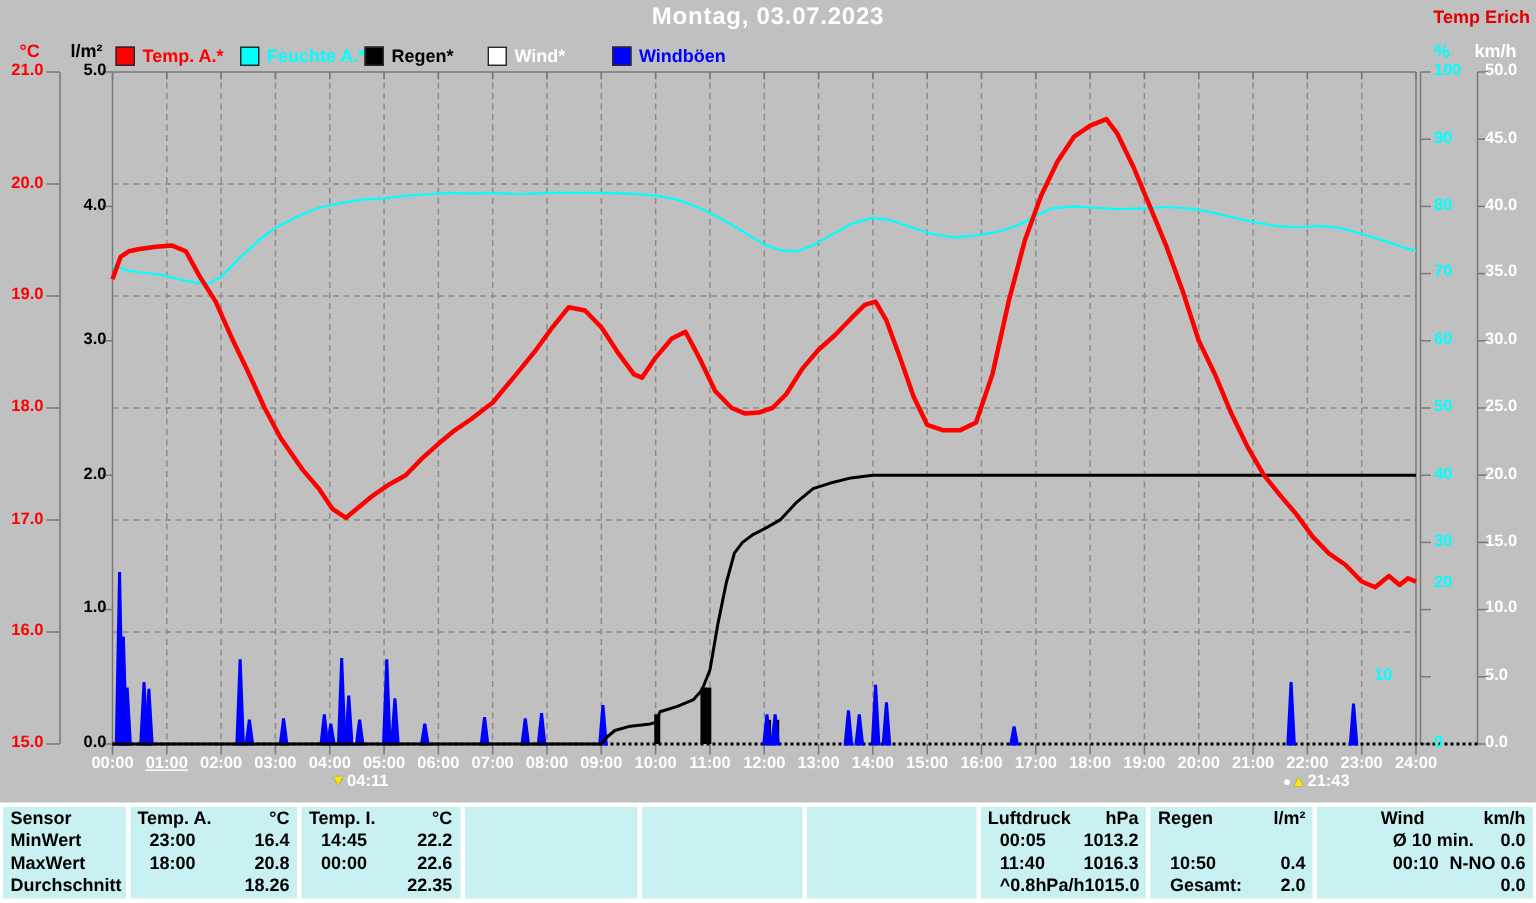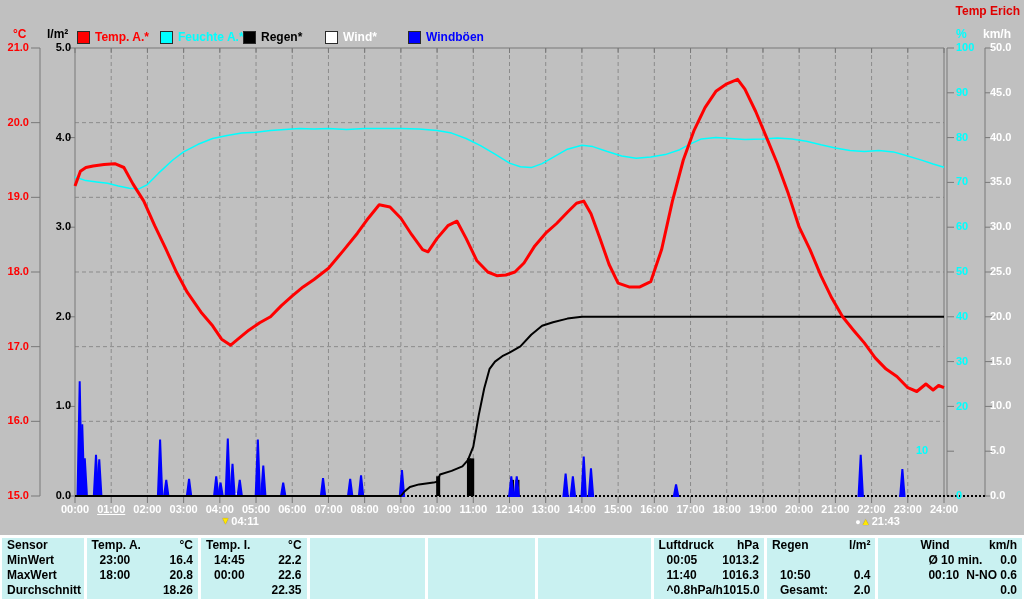--- a/index.html
+++ b/index.html
@@ -22,20 +22,21 @@
     padding:3px 2px;box-sizing:border-box;}
   .tcol{background:#c9f1f1;height:61px;font-size:12px;font-weight:bold;color:#000;overflow:hidden;}
   .tline{height:15px;line-height:15px;display:flex;justify-content:space-between;white-space:nowrap;}
   .tl{padding-left:13px;} .tr{padding-right:5px;text-align:right;} .th{padding-left:5px;}
   .rowlab{padding-left:5px;height:15px;line-height:15px;}
 </style>
 </head>
 <body>
 
 <div id="stage">
+  <div id="title" class="abs">Montag, 03.07.2023</div>
   <div id="author" class="abs">Temp Erich</div>
 
   <div class="abs ax-unit" style="top:27px;left:13px;color:#ff0000;">°C</div>
   <div class="abs ax-unit" style="top:27px;left:47px;color:#000;">l/m²</div>
   <div class="abs ax-unit" style="top:27px;left:956px;color:#00ffff;">%</div>
   <div class="abs ax-unit" style="top:27px;left:983px;color:#fff;">km/h</div>
 
   <div id="legend" class="abs">
       <div class="leg-item" style="left: 77px;">
         <span class="leg-swatch" style="background: rgb(255, 0, 0);"></span>
@@ -236,21 +237,21 @@
       <div class="tick-label" style="left: 46px; top: 399.4px; width: 25px; text-align: right; color: rgb(0, 0, 0);">1.0</div>
       <div class="tick-label" style="left: 46px; top: 489px; width: 25px; text-align: right; color: rgb(0, 0, 0);">0.0</div>
       <div class="tick-label" style="left: 956px; top: 41px; color: rgb(0, 255, 255);">100</div>
       <div class="tick-label" style="left: 956px; top: 85.8px; color: rgb(0, 255, 255);">90</div>
       <div class="tick-label" style="left: 956px; top: 130.6px; color: rgb(0, 255, 255);">80</div>
       <div class="tick-label" style="left: 956px; top: 175.4px; color: rgb(0, 255, 255);">70</div>
       <div class="tick-label" style="left: 956px; top: 220.2px; color: rgb(0, 255, 255);">60</div>
       <div class="tick-label" style="left: 956px; top: 265px; color: rgb(0, 255, 255);">50</div>
       <div class="tick-label" style="left: 956px; top: 309.8px; color: rgb(0, 255, 255);">40</div>
       <div class="tick-label" style="left: 956px; top: 354.6px; color: rgb(0, 255, 255);">30</div>
-      <div class="tick-label" style="left: 956px; top: 400px; color: rgb(0, 255, 255);">20</div>
+      <div class="tick-label" style="left: 956px; top: 382px; color: rgb(0, 255, 255);">20</div>
       <div class="tick-label" style="left: 916px; top: 444.2px; color: rgb(0, 255, 255);">10</div>
       <div class="tick-label" style="left: 956px; top: 489px; color: rgb(0, 255, 255);">0</div>
       <div class="tick-label" style="left: 990px; top: 41px; color: rgb(255, 255, 255);">50.0</div>
       <div class="tick-label" style="left: 990px; top: 85.8px; color: rgb(255, 255, 255);">45.0</div>
       <div class="tick-label" style="left: 990px; top: 130.6px; color: rgb(255, 255, 255);">40.0</div>
       <div class="tick-label" style="left: 990px; top: 175.4px; color: rgb(255, 255, 255);">35.0</div>
       <div class="tick-label" style="left: 990px; top: 220.2px; color: rgb(255, 255, 255);">30.0</div>
       <div class="tick-label" style="left: 990px; top: 265px; color: rgb(255, 255, 255);">25.0</div>
       <div class="tick-label" style="left: 990px; top: 309.8px; color: rgb(255, 255, 255);">20.0</div>
       <div class="tick-label" style="left: 990px; top: 354.6px; color: rgb(255, 255, 255);">15.0</div>

